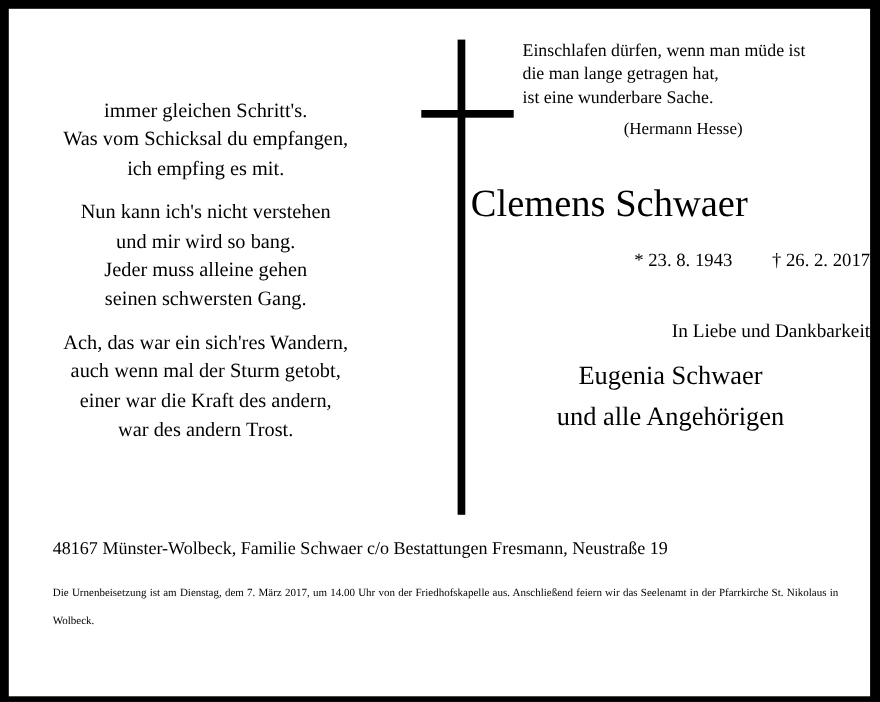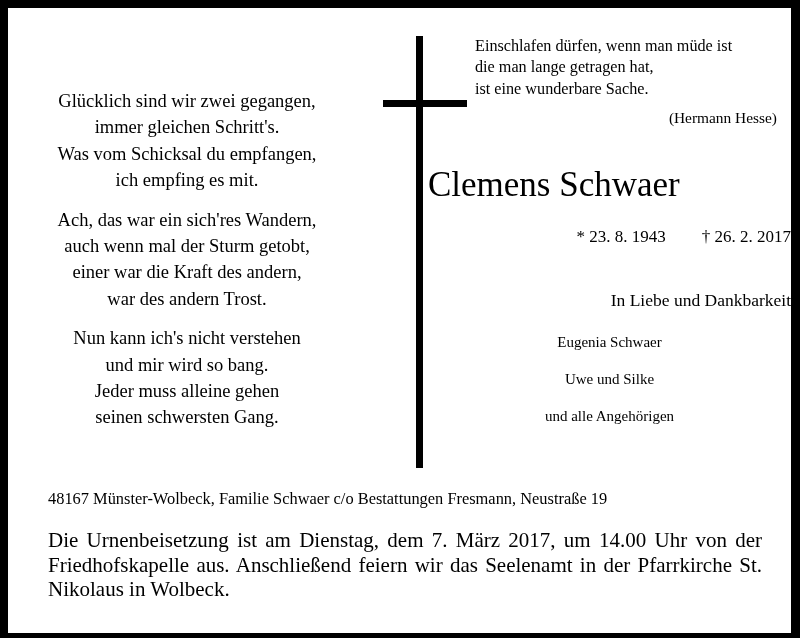--- a/index.html
+++ b/index.html
@@ -97,22 +97,22 @@
   .quote {
     font-size: 16.2px;
     line-height: 21.4px;
     text-align: left;
     padding-left: 47px;
     box-sizing: border-box;
   }
   .quote .line { display: block; white-space: nowrap; }
   .quote-source {
     display: block;
-    text-align: right;
-    padding-right: 14px;
+    text-align: center;
+    padding-right: 24px;
     margin-top: 7px;
     font-size: 15.4px;
     white-space: nowrap;
   }
 
   .deceased-name {
     text-align: left;
     font-size: 35px;
     line-height: 40px;
     margin-top: 36px;
@@ -129,21 +129,21 @@
 
   .dedication {
     text-align: right;
     font-size: 17.5px;
     margin-top: 43px;
     white-space: nowrap;
   }
 
   .mourners {
     text-align: center;
-    font-size: 15px;
+    font-size: 24px;
     line-height: 26px;
     margin-top: 18px;
   }
   .mourner-group {
     margin-bottom: 11px;
   }
   .mourner-group:last-child { margin-bottom: 0; }
   .mourner-group .line { display: block; white-space: nowrap; }
 
   
@@ -155,21 +155,21 @@
     padding: 0 44px 0 40px;
     box-sizing: border-box;
   }
   .address-line {
     font-size: 16.4px;
     line-height: 22px;
     white-space: nowrap;
     margin: 0;
   }
   .service-info {
-    font-size: 21px;
+    font-size: 10px;
     line-height: 24.5px;
     margin: 18px 0 0 0;
     text-align: justify;
     text-justify: inter-word;
     width: 714px;
   }
 </style>
 </head>
 <body>
 
@@ -178,37 +178,36 @@
 
     <div class="upper">
 
       <div class="cross">
         <div class="bar-v"></div>
         <div class="bar-h"></div>
       </div>
 
       <div class="poem-col">
         <div class="stanza">
-          <span class="line">Glücklich sind wir zwei gegangen,</span>
           <span class="line">immer gleichen Schritt's.</span>
           <span class="line">Was vom Schicksal du empfangen,</span>
           <span class="line">ich empfing es mit.</span>
+        </div>
+        <div class="stanza">
+          <span class="line">Nun kann ich's nicht verstehen</span>
+          <span class="line">und mir wird so bang.</span>
+          <span class="line">Jeder muss alleine gehen</span>
+          <span class="line">seinen schwersten Gang.</span>
         </div>
         <div class="stanza">
           <span class="line">Ach, das war ein sich'res Wandern,</span>
           <span class="line">auch wenn mal der Sturm getobt,</span>
           <span class="line">einer war die Kraft des andern,</span>
           <span class="line">war des andern Trost.</span>
         </div>
-        <div class="stanza">
-          <span class="line">Nun kann ich's nicht verstehen</span>
-          <span class="line">und mir wird so bang.</span>
-          <span class="line">Jeder muss alleine gehen</span>
-          <span class="line">seinen schwersten Gang.</span>
-        </div>
       </div>
 
       <div class="right-col">
 
         <div class="quote">
           <span class="line">Einschlafen dürfen, wenn man müde ist</span>
           <span class="line">die man lange getragen hat,</span>
           <span class="line">ist eine wunderbare Sache.</span>
           <span class="quote-source">(Hermann Hesse)</span>
         </div>
@@ -219,21 +218,20 @@
           <span class="date-birth">* 23. 8. 1943</span><span class="date-death">† 26. 2. 2017</span>
         </div>
 
         <div class="dedication">In Liebe und Dankbarkeit</div>
 
         <div class="mourners">
           <div class="mourner-group">
             <span class="line">Eugenia Schwaer</span>
           </div>
           <div class="mourner-group">
-            <span class="line">Uwe und Silke</span>
           </div>
           <div class="mourner-group">
             <span class="line">und alle Angehörigen</span>
           </div>
         </div>
 
       </div>
     </div>
 
     <div class="lower">

